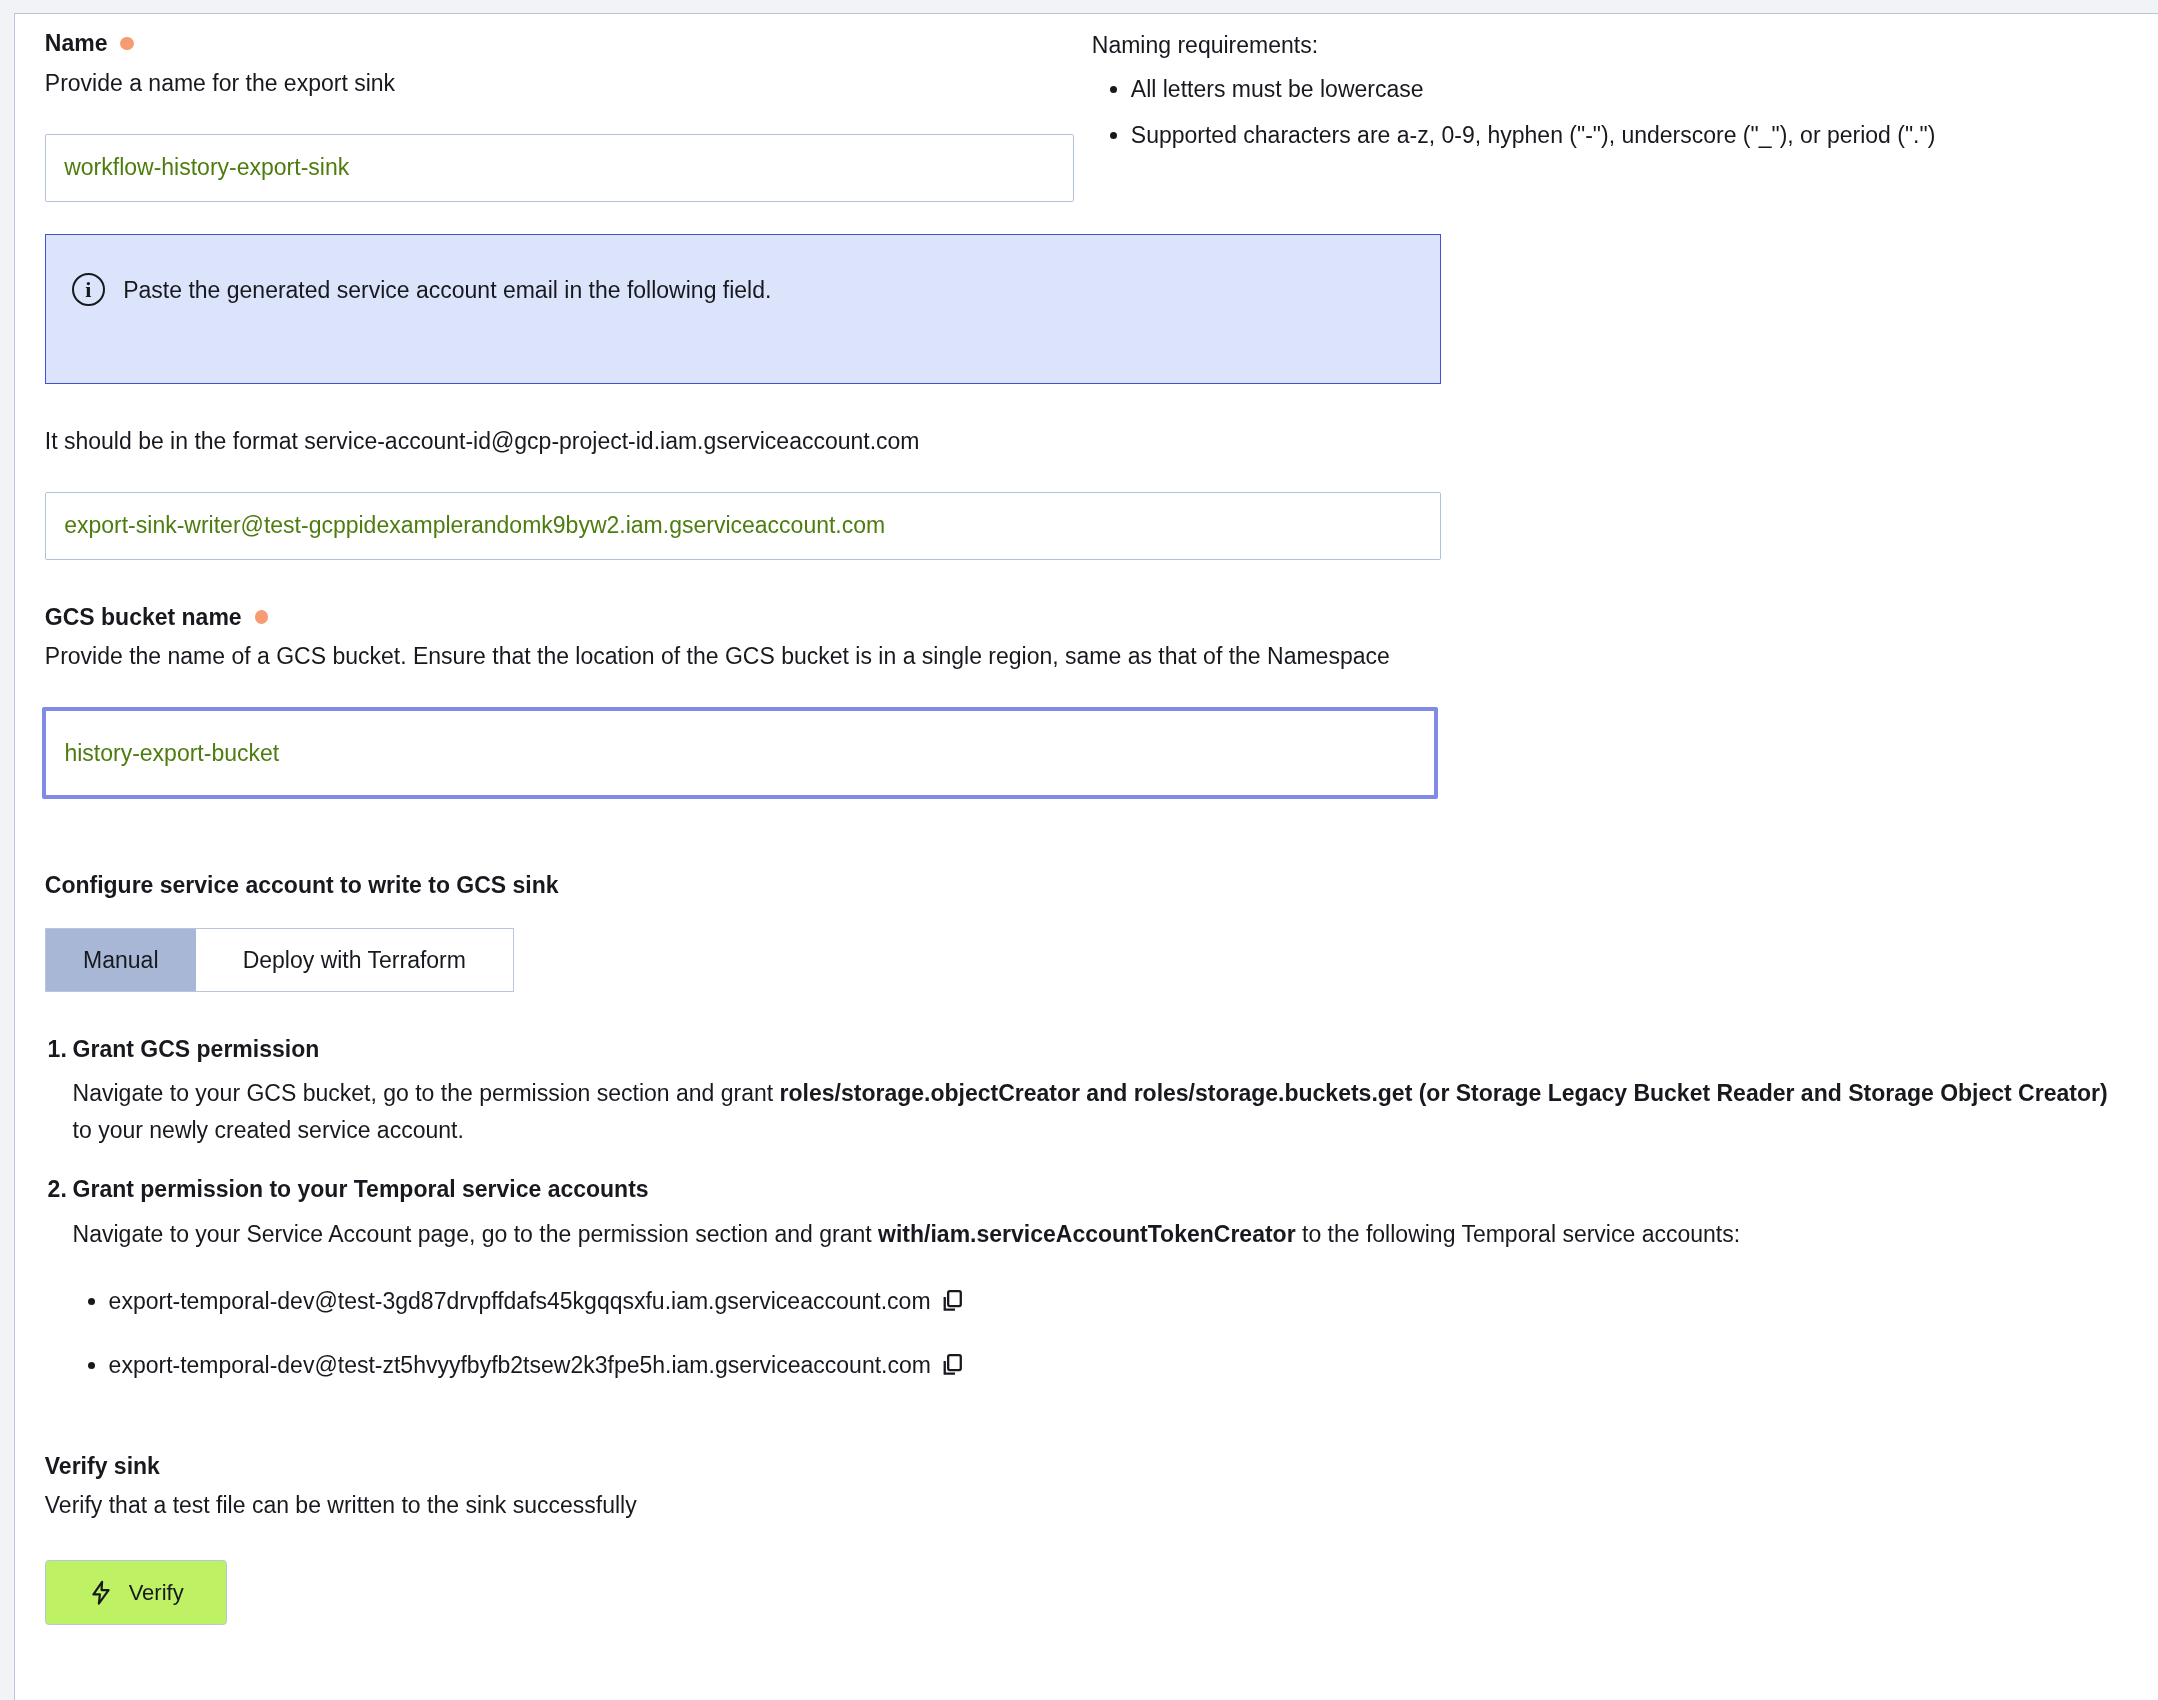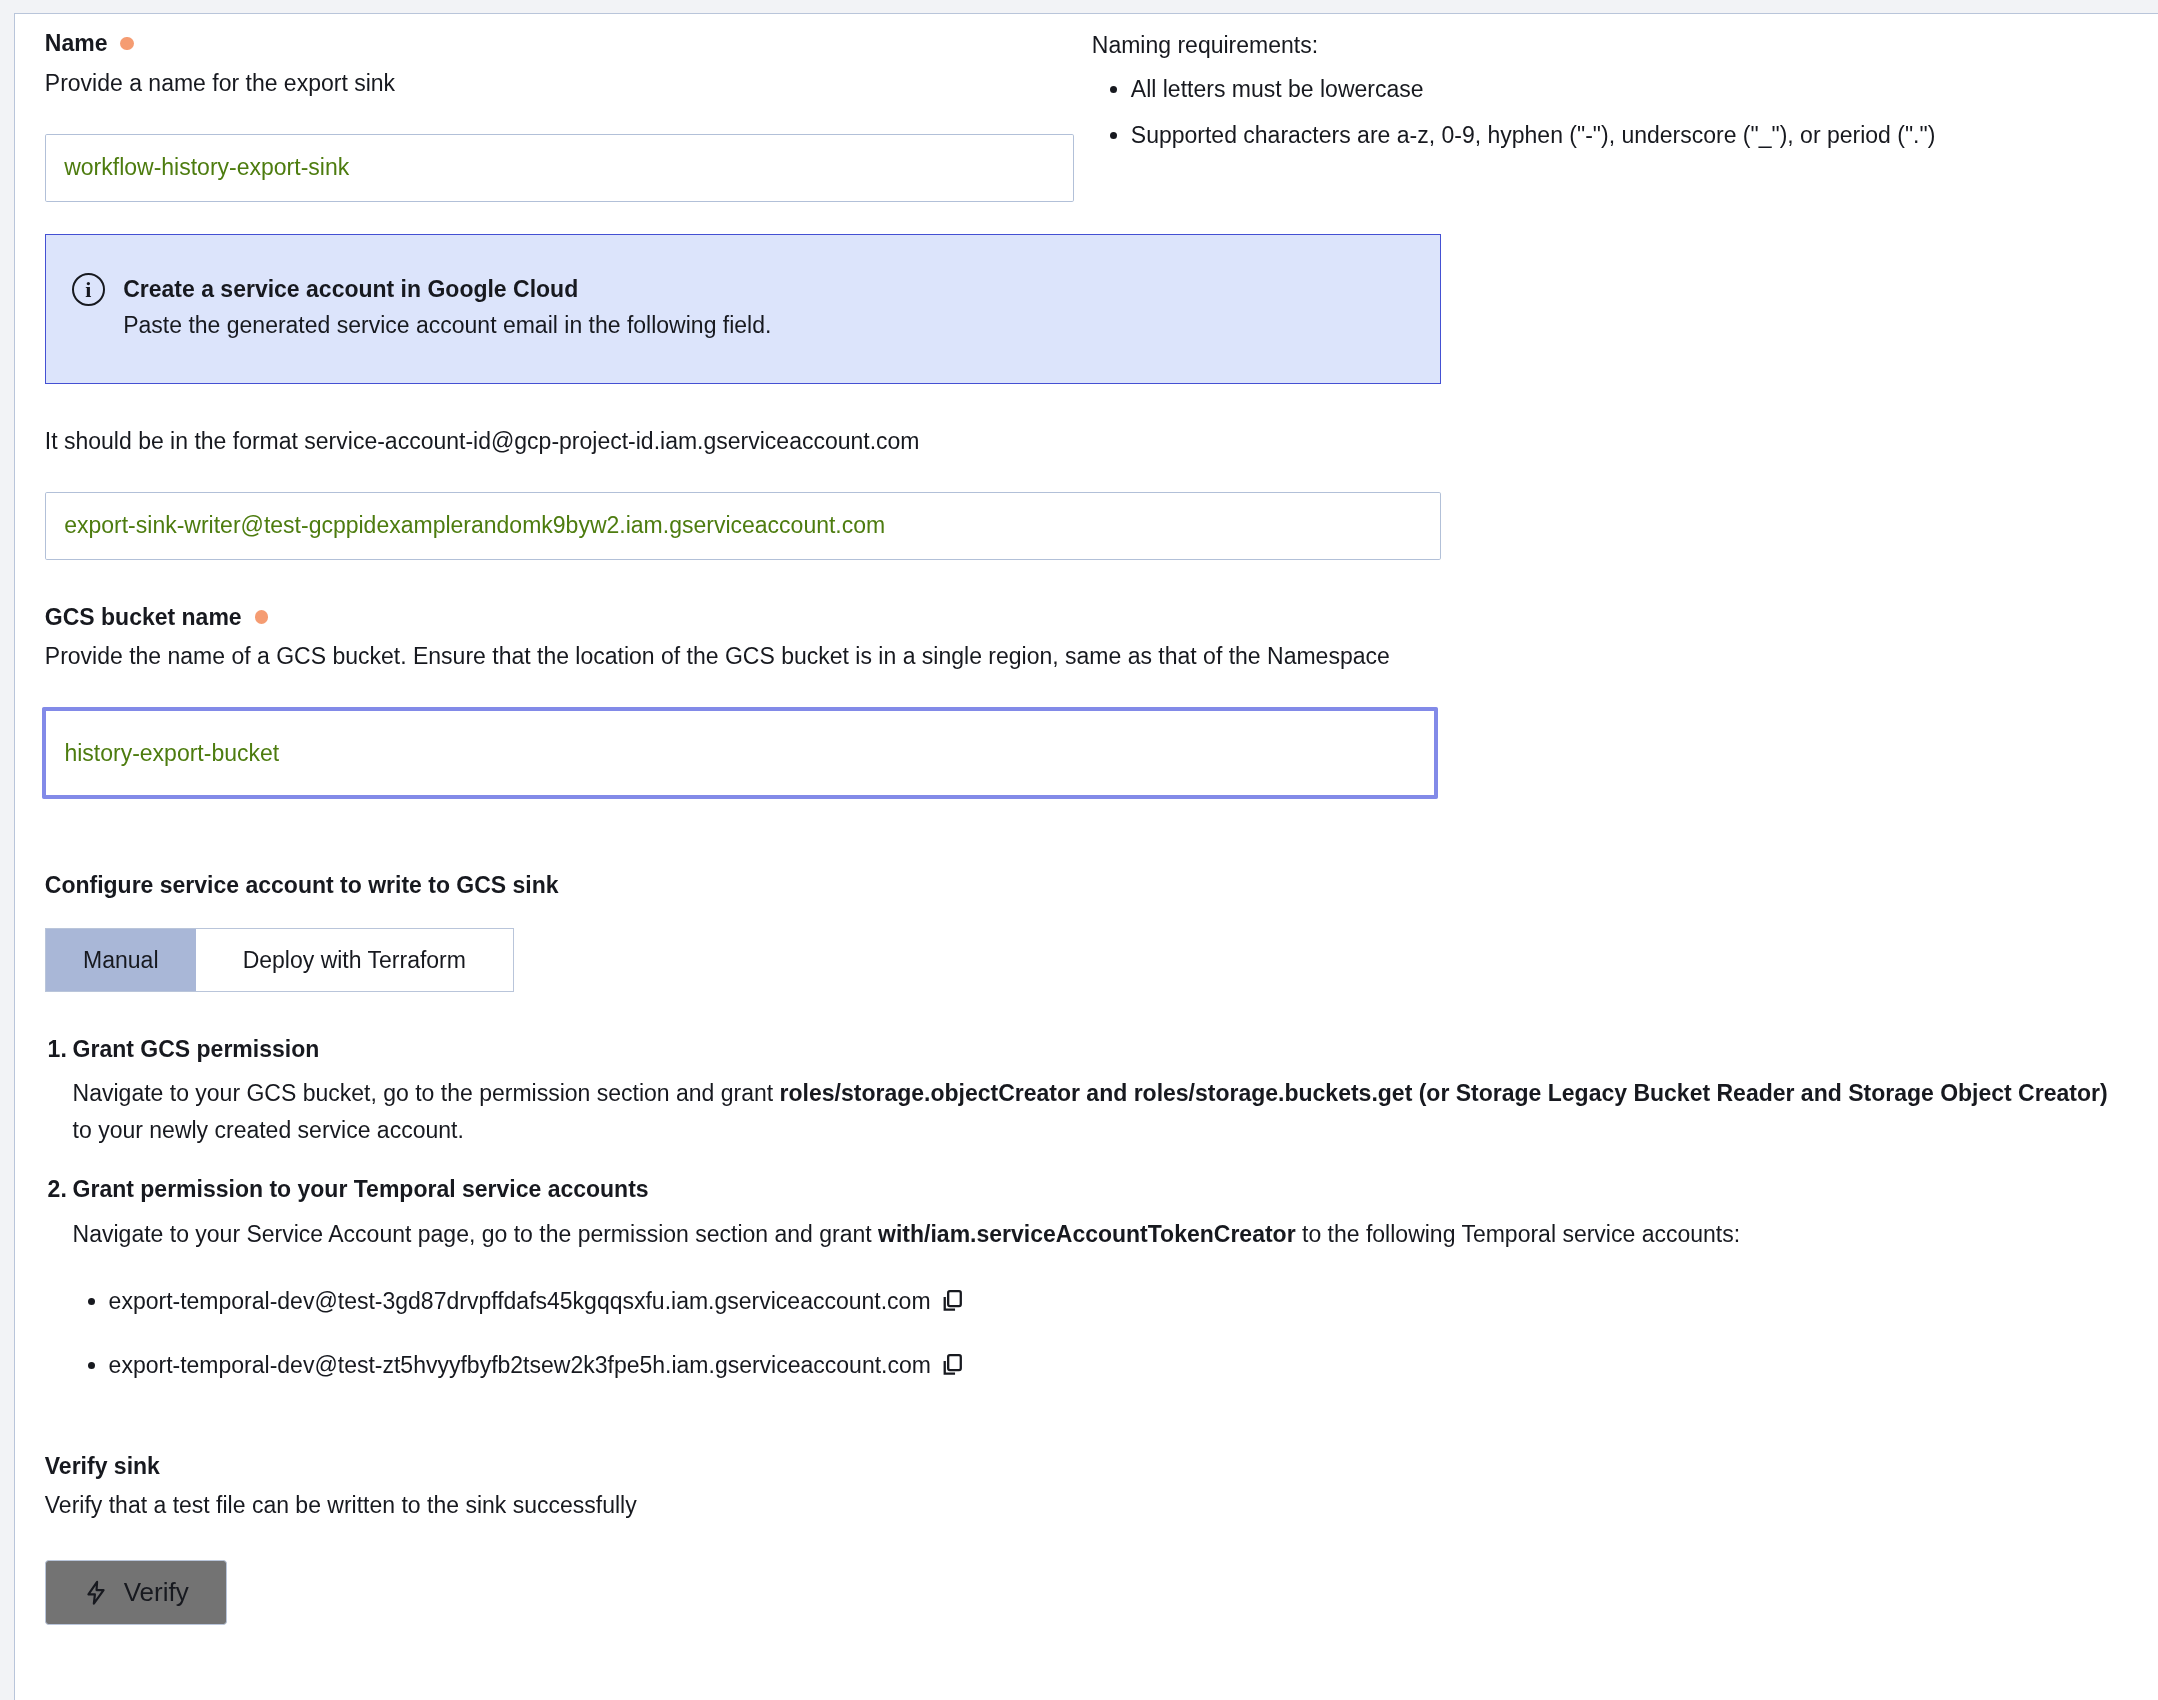--- a/index.html
+++ b/index.html
@@ -78,23 +78,23 @@
   .account-list li { font-size: 23px; line-height: 35px; margin-bottom: 29px; }
   .account-row { display: inline-flex; align-items: center; gap: 8px; }
   .copy-btn {
     background: none; border: none; cursor: pointer; padding: 0;
     display: inline-flex; align-items: center;
   }
   .verify-section { margin-top: 66px; }
   .verify-btn {
     margin-top: 37px;
     width: 182px; height: 65px;
-    background: #737373; border: 1.8px solid #b9c5da; border-radius: 3.7px;
+    background: #bef264; border: 1.8px solid #b9c5da; border-radius: 3.7px;
     display: inline-flex; align-items: center; justify-content: center; gap: 14.7px;
-    font-size: 26px; color: #17191f; cursor: pointer;
+    font-size: 22px; color: #17191f; cursor: pointer;
     font-family: "Liberation Sans", "DejaVu Sans", sans-serif;
   }
   svg { display: block; }
 </style>
 </head>
 <body>
 
 <div class="panel">
 
   
@@ -113,21 +113,20 @@
         <li>All letters must be lowercase</li>
         <li>Supported characters are a-z, 0-9, hyphen ("-"), underscore ("_"), or period (".")</li>
       </ul>
     </div>
   </div>
 
   
   <div class="info-box">
     <span class="info-icon">i</span>
     <div>
-      <div class="info-title">Create a service account in Google Cloud</div>
       <div class="info-body">Paste the generated service account email in the following field.</div>
     </div>
   </div>
 
   
   <div class="section">
     <div class="help-text">It should be in the format service-account-id@gcp-project-id.iam.gserviceaccount.com</div>
     <input class="text-input" type="text" value="export-sink-writer@test-gcppidexamplerandomk9byw2.iam.gserviceaccount.com" style="">
   </div>
 

